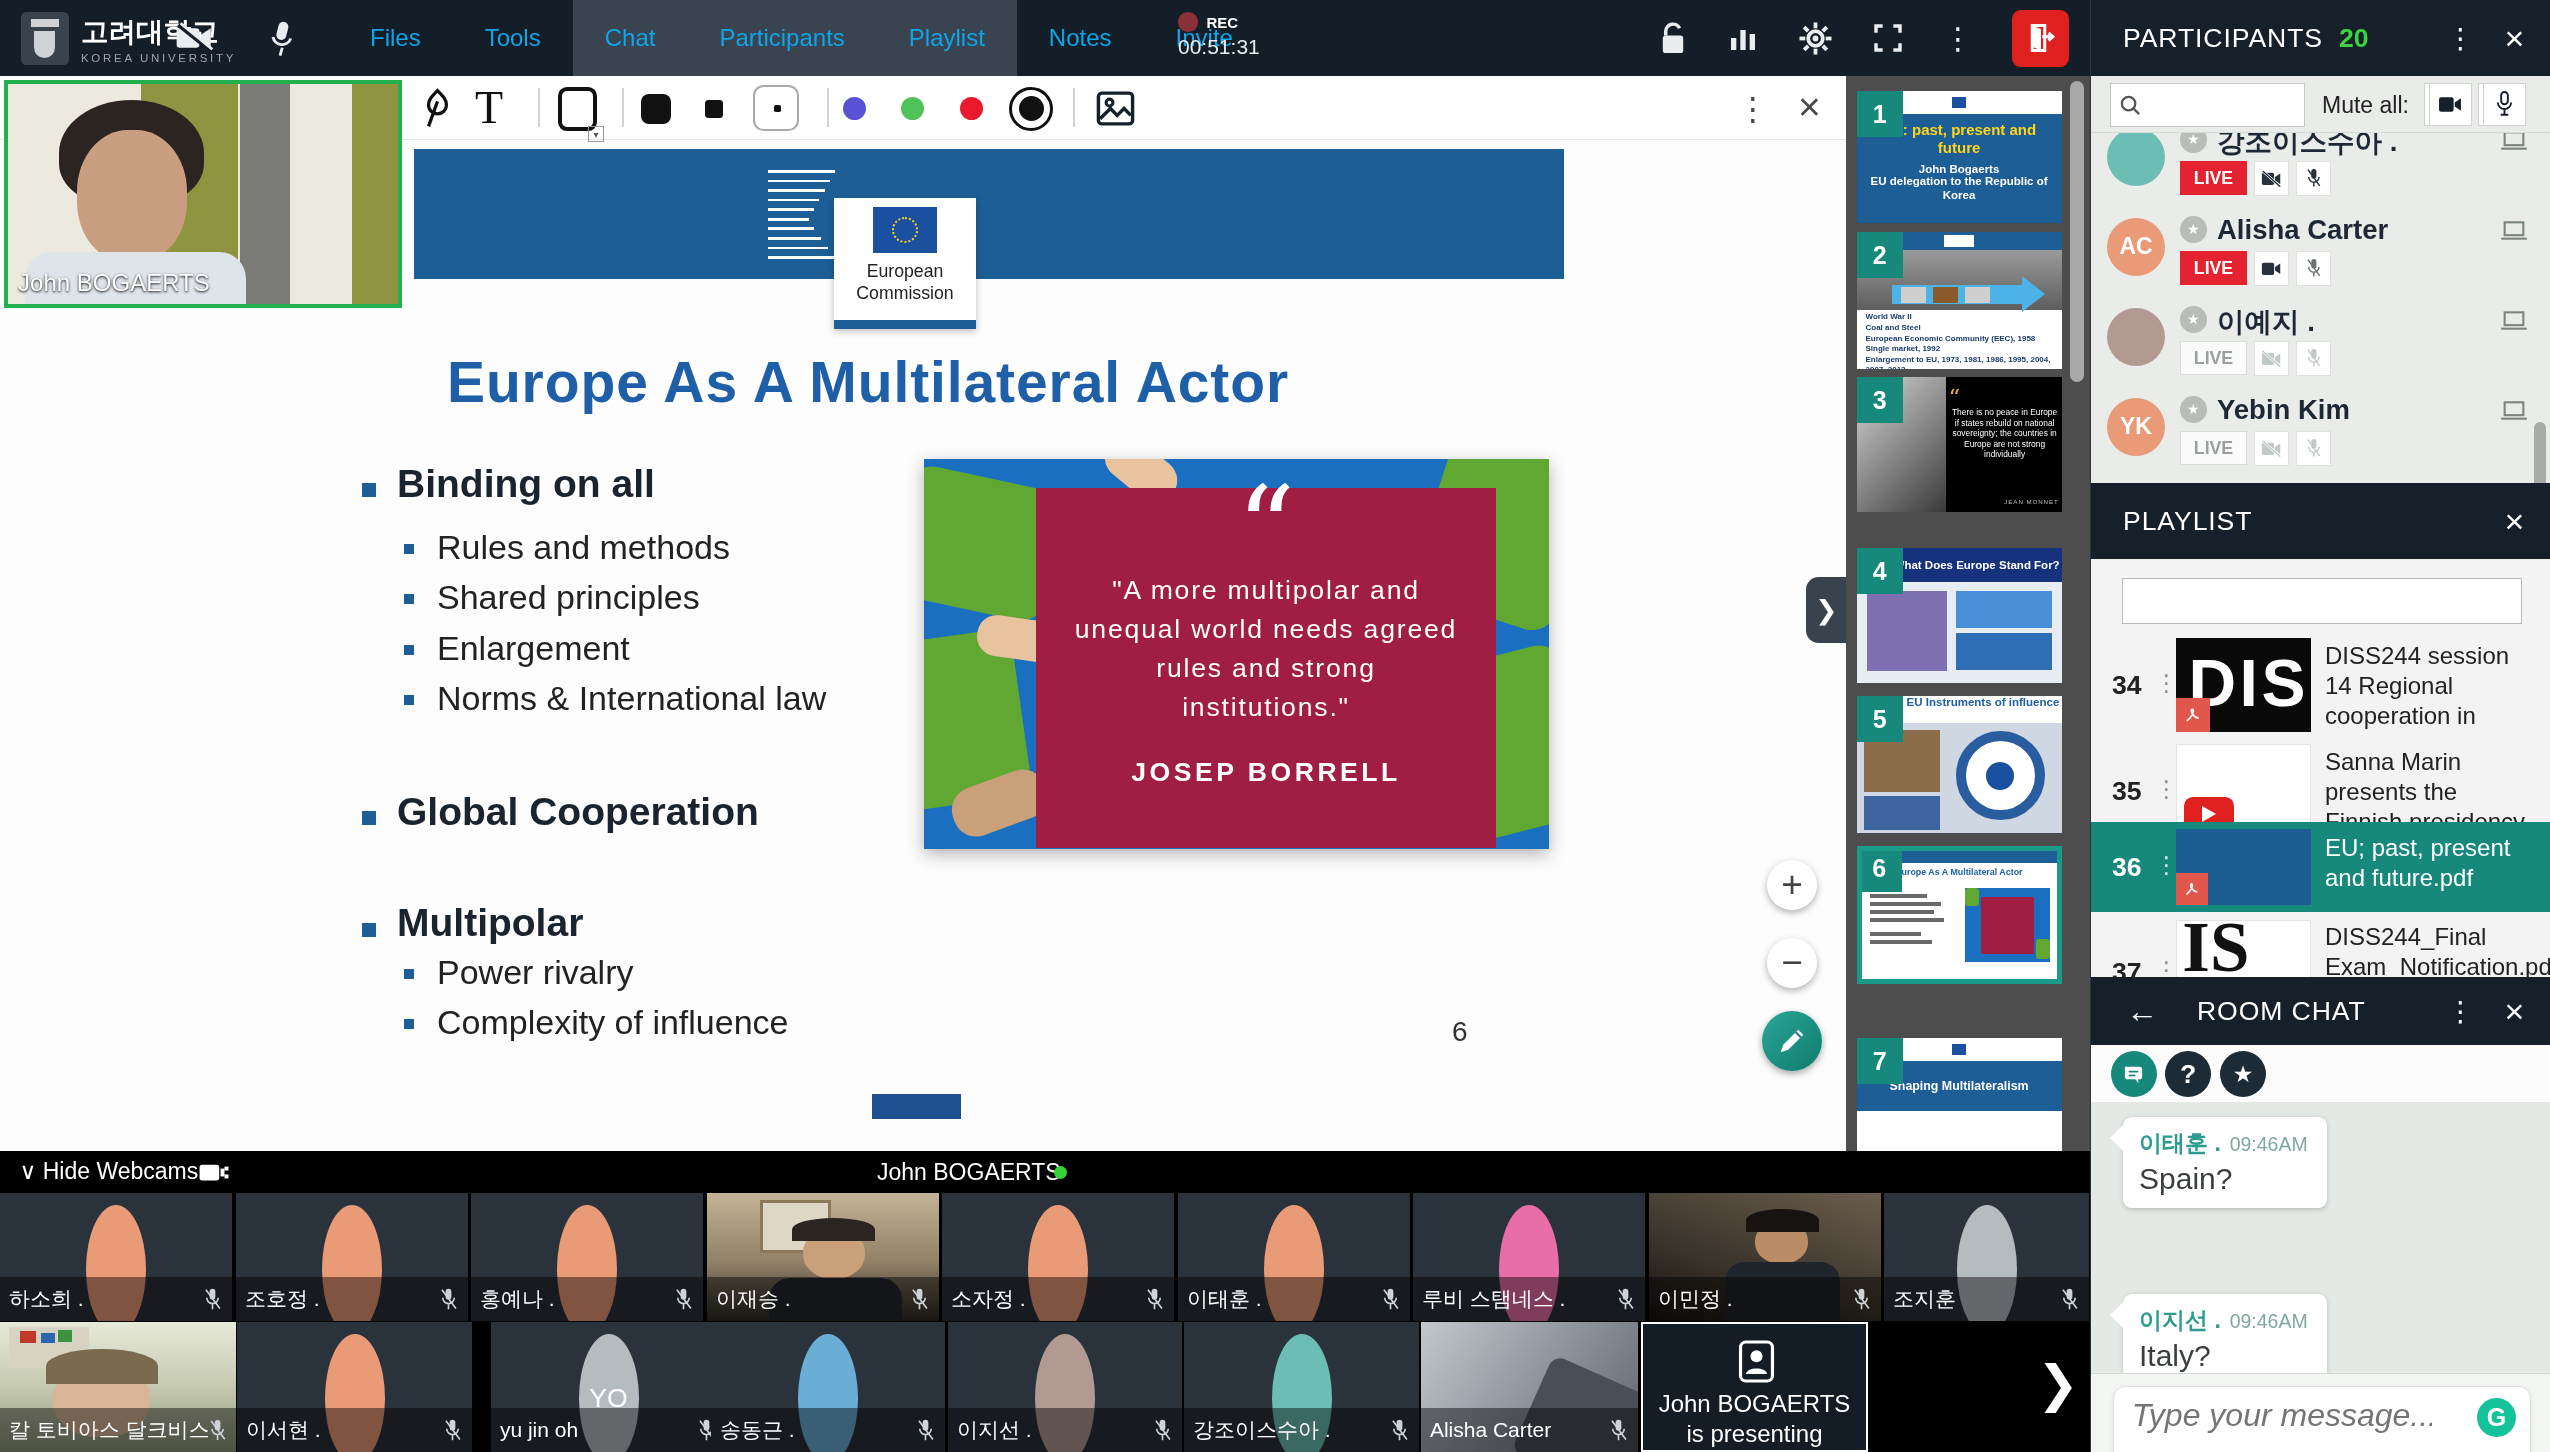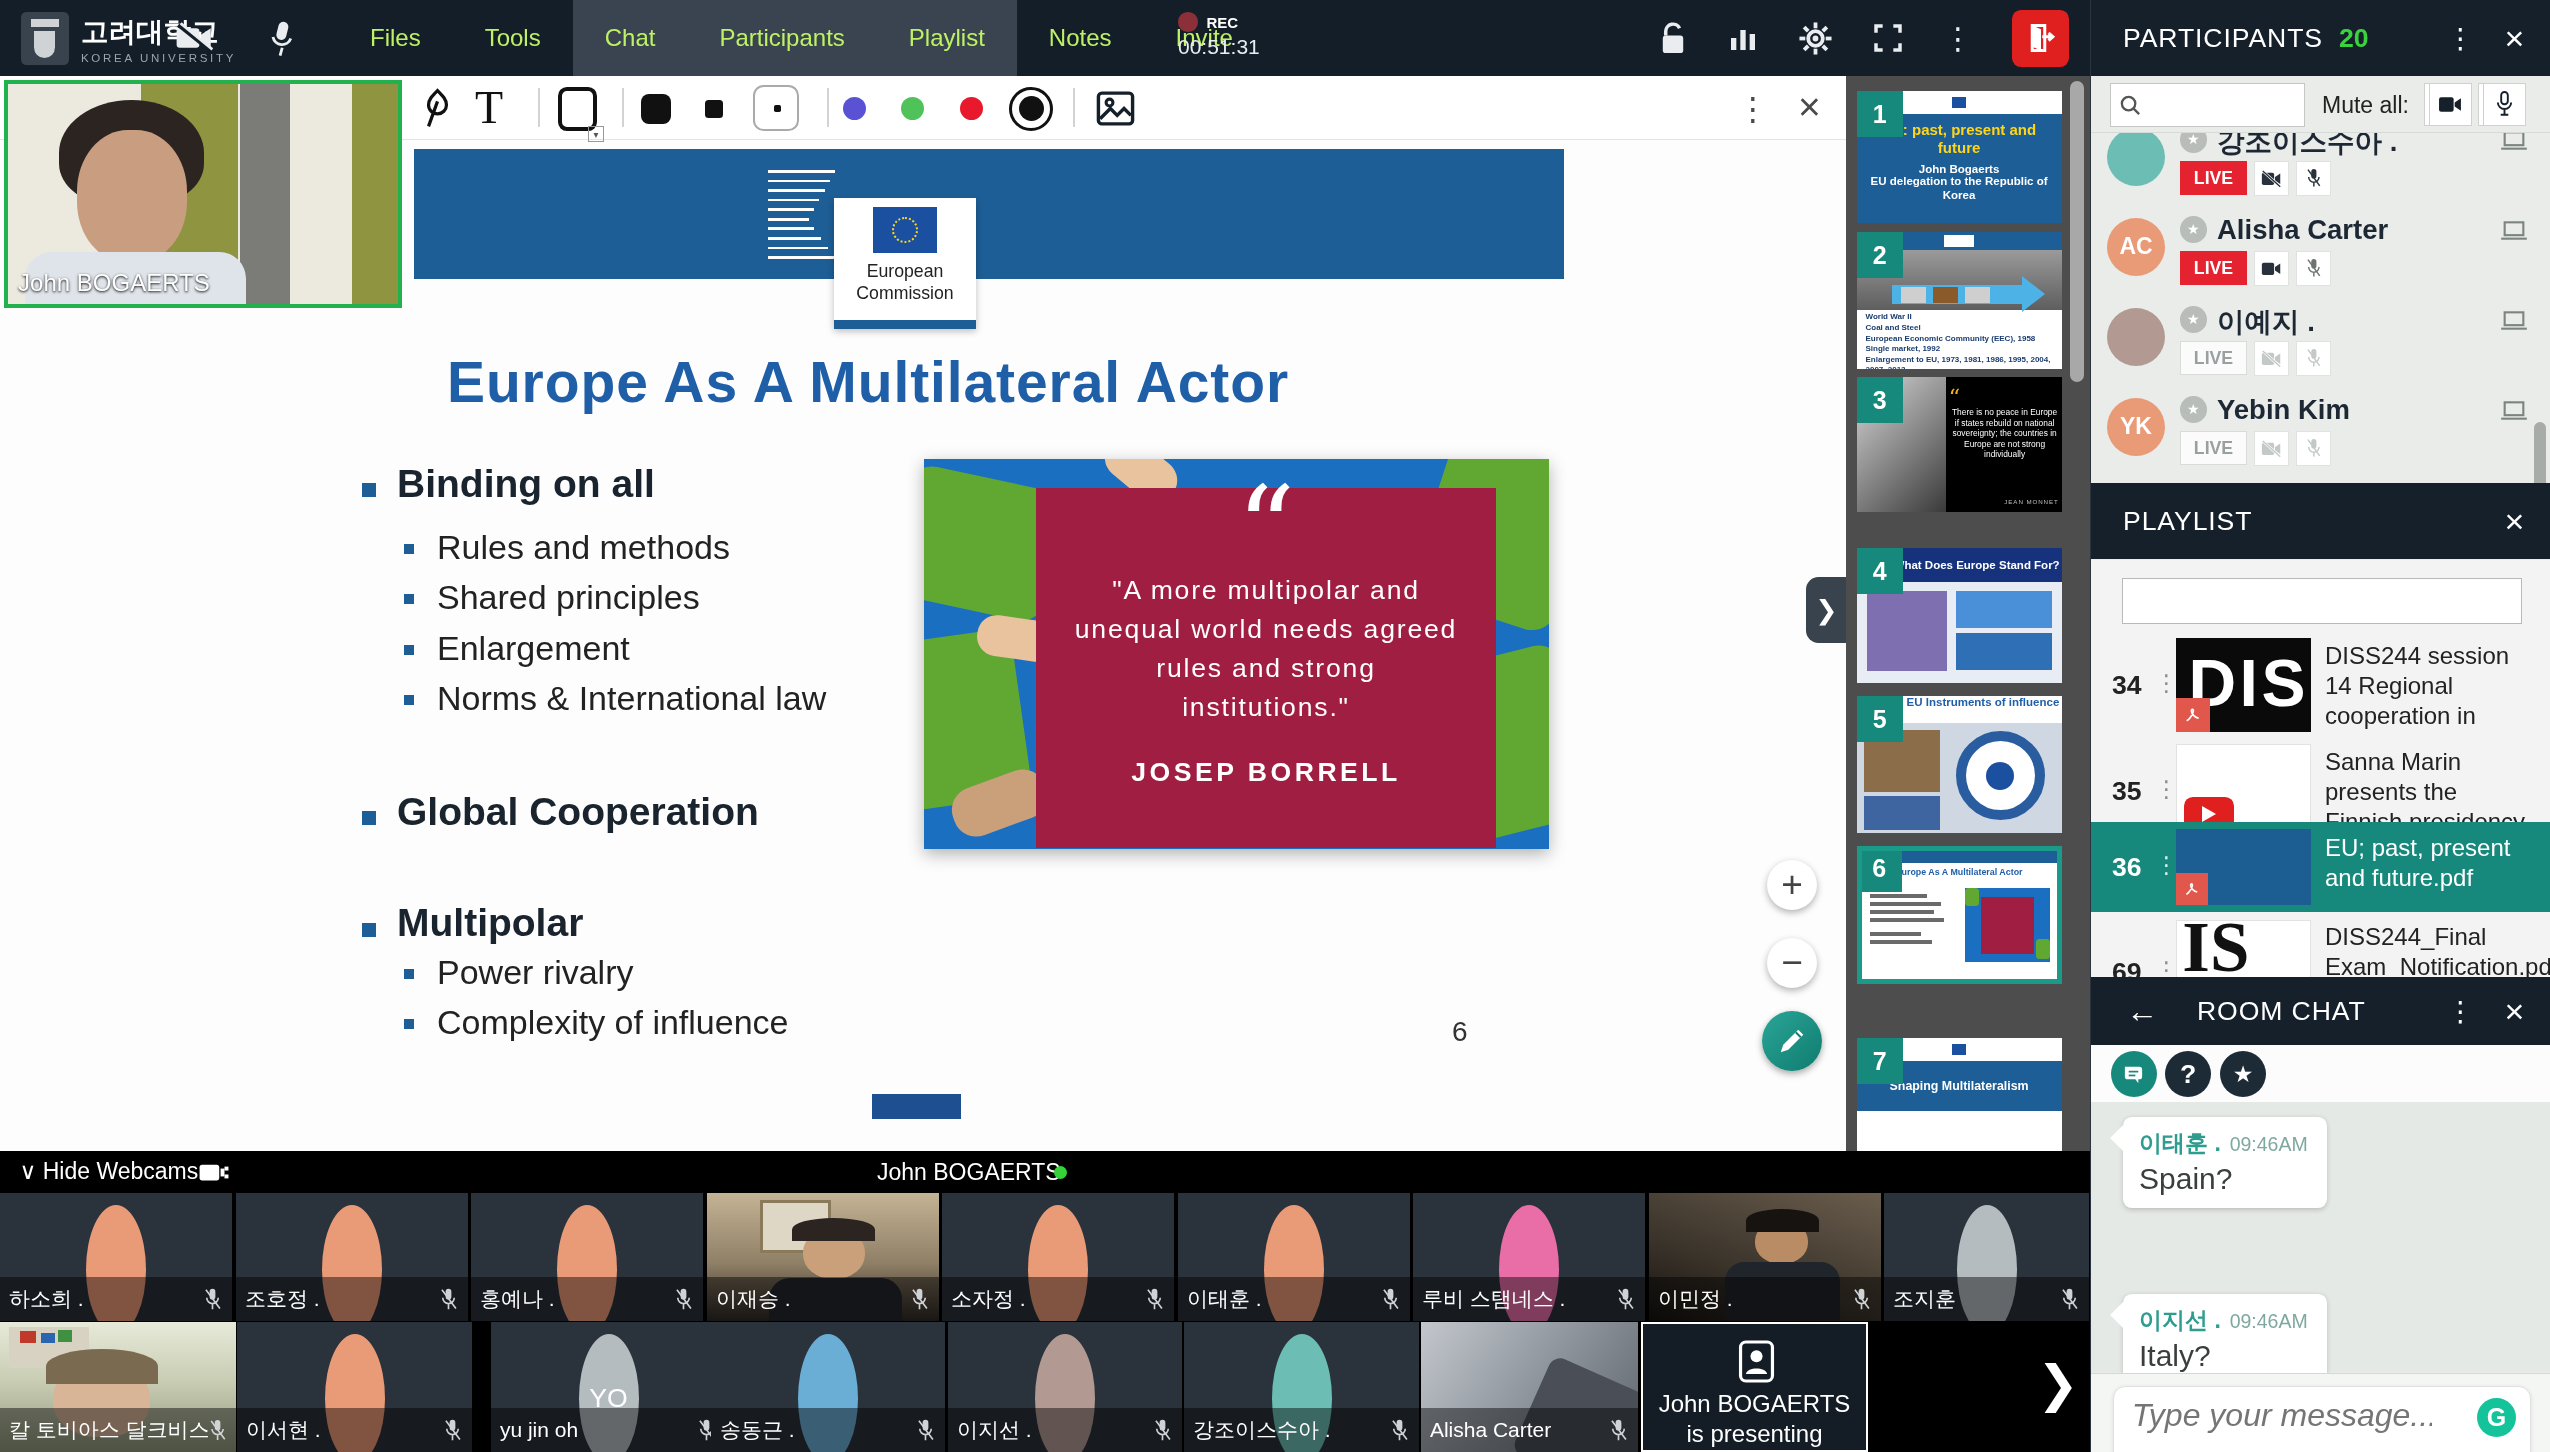--- a/index.html
+++ b/index.html
@@ -1,21 +1,21 @@
 <!DOCTYPE html>
 <html style="font-size:14px"><head>
 <meta charset="utf-8">
 <style>
   * { box-sizing: border-box; margin: 0; padding: 0; }
   body { background:#000; font-family:"Liberation Sans","DejaVu Sans",sans-serif; }
   #app { position:relative; width:2550px; height:1452px; overflow:hidden; background:#fff; }
   .abs { position:absolute; }
   
   #topbar { position:absolute; left:0; top:0; width:2550px; height:76px; background:#141e28; }
-  .menu-item { height:92px; line-height:76px; padding:0 32px; color:#bef264; font-size:24px; cursor:pointer; }
+  .menu-item { height:92px; line-height:76px; padding:0 32px; color:#0ea5e9; font-size:24px; cursor:pointer; }
   .menu-item.active { background:#3a4450; }
   .tb-icon { color:#e9edf0; }
   
   #canvas { position:absolute; left:0; top:76px; width:1846px; height:1075px; background:#fdfdfd; overflow:hidden; }
   #wbtoolbar { position:absolute; left:0; top:0; width:1846px; height:64px; background:#fff; border-bottom:1.8px solid #e3e3e3; }
   .vsep { position:absolute; top:12.4px; width:1.8px; height:39px; background:#d3d3d3; }
   
   .bullet-sq { position:absolute; background:#1d5e96; }
   .slide-label { position:absolute; font-weight:bold; color:#1a242e; font-size:39px; }
   .slide-sub { position:absolute; color:#222; font-size:34px; }
@@ -564,21 +564,21 @@
           <div class="abs" style="left:0;bottom:0;width:32px;height:32px;background:#e2574c;display:flex;align-items:center;justify-content:center;">
               <svg width="17.7" height="17.7" viewBox="0 0 16 16">
                 <path d="M3 13c2-1 5-5 5.5-8 .3-2-1.8-2-1.6 0 .2 2.5 3 5.5 6 5.8" fill="none" stroke="#fff" stroke-width="1.4"></path>
               </svg>
             </div>
         </div>
         <div class="abs" style="left:234px;top:10.6px;width:209px;font-size:24px;line-height:30px;color:#fff;">EU; past, present and future.pdf</div>
       </div>
 
       <div class="abs" style="left:0;top:358px;width:460px;height:99px;">
-        <div class="abs pl-item-num" style="left:21px;top:39px;">69</div>
+        <div class="abs pl-item-num" style="left:21px;top:39px;">37</div>
         <div class="abs kebab-s" style="left:64px;top:39px;">⋮</div>
         <div class="abs" style="left:85px;top:1.8px;width:135px;height:89px;background:#fff;border:0.9px solid #e2e2e2;overflow:hidden;">
           <div style="color:#111;font-size:71px;font-weight:bold;font-family:'Liberation Serif','DejaVu Serif',serif;margin:-14px 0 0 5.3px;">IS</div>
         </div>
         <div class="abs" style="left:234px;top:3.5px;width:209px;font-size:24px;line-height:30px;color:#222;">DISS244_Final Exam_Notification.pd</div>
       </div>
     </div>
 
     <div class="panel-head" style="top:977px;height:68px;">
       <span style="font-size:32px;margin-left:35px;">←</span>

